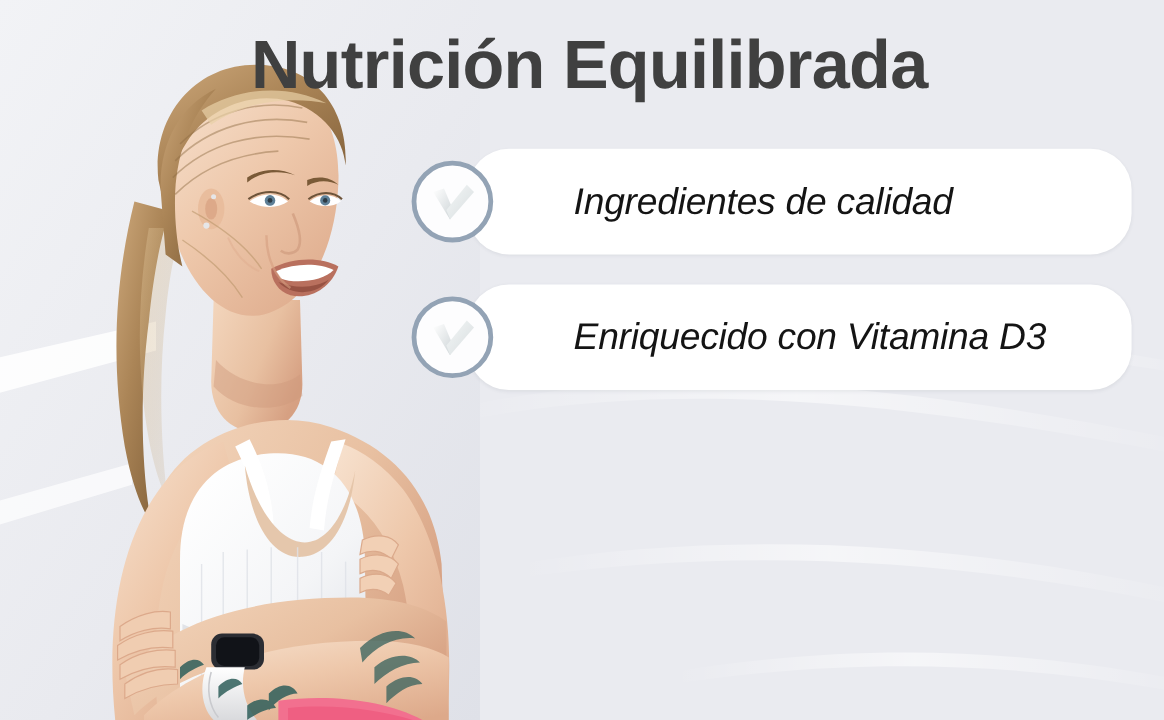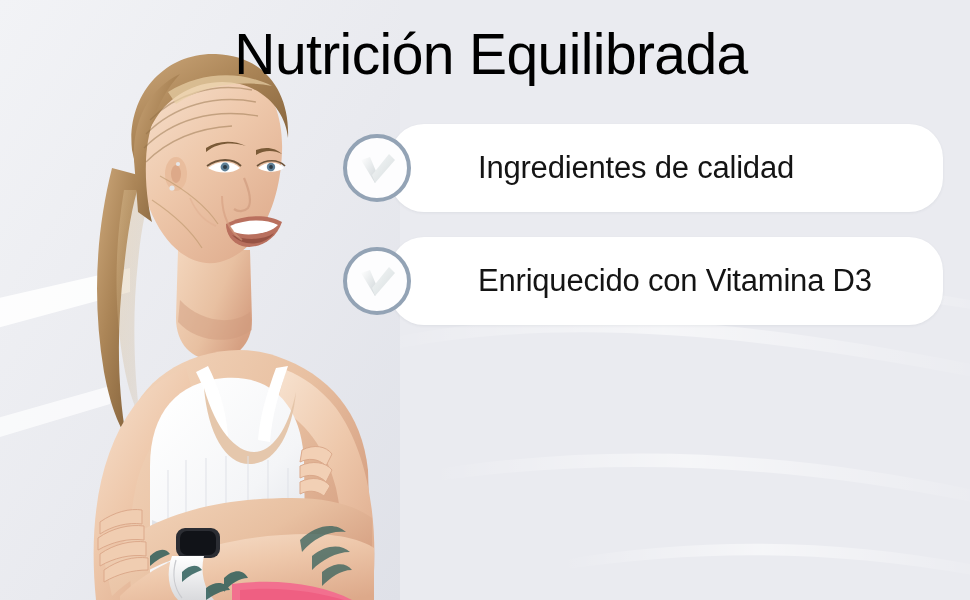--- a/index.html
+++ b/index.html
@@ -38,23 +38,23 @@
 
   
   #page-title {
     position: absolute;
     left: 160px;
     top: 22px;
     width: 662px;
     text-align: center;
     font-size: 57px;
     line-height: 64px;
-    font-weight: 400;
+    font-weight: 700;
     letter-spacing: -0.6px;
-    color: #000000;
+    color: #404040;
     white-space: nowrap;
   }
 
   
   #feature-list {
     position: absolute;
     left: 340px;
     top: 124px;
     width: 610px;
   }
@@ -67,20 +67,21 @@
 
   .pill {
     position: absolute;
     left: 50px;
     top: 0;
     width: 553px;
     height: 88px;
     background: #ffffff;
     border-radius: 34px;
     box-shadow: 0 1px 3px rgba(60,70,90,0.07);
+    font-style: italic;
   }
   .pill-label {
     position: absolute;
     left: 88px;
     top: 50%;
     transform: translateY(-50%);
     font-size: 31px;
     line-height: 36px;
     font-weight: 400;
     color: #141414;

